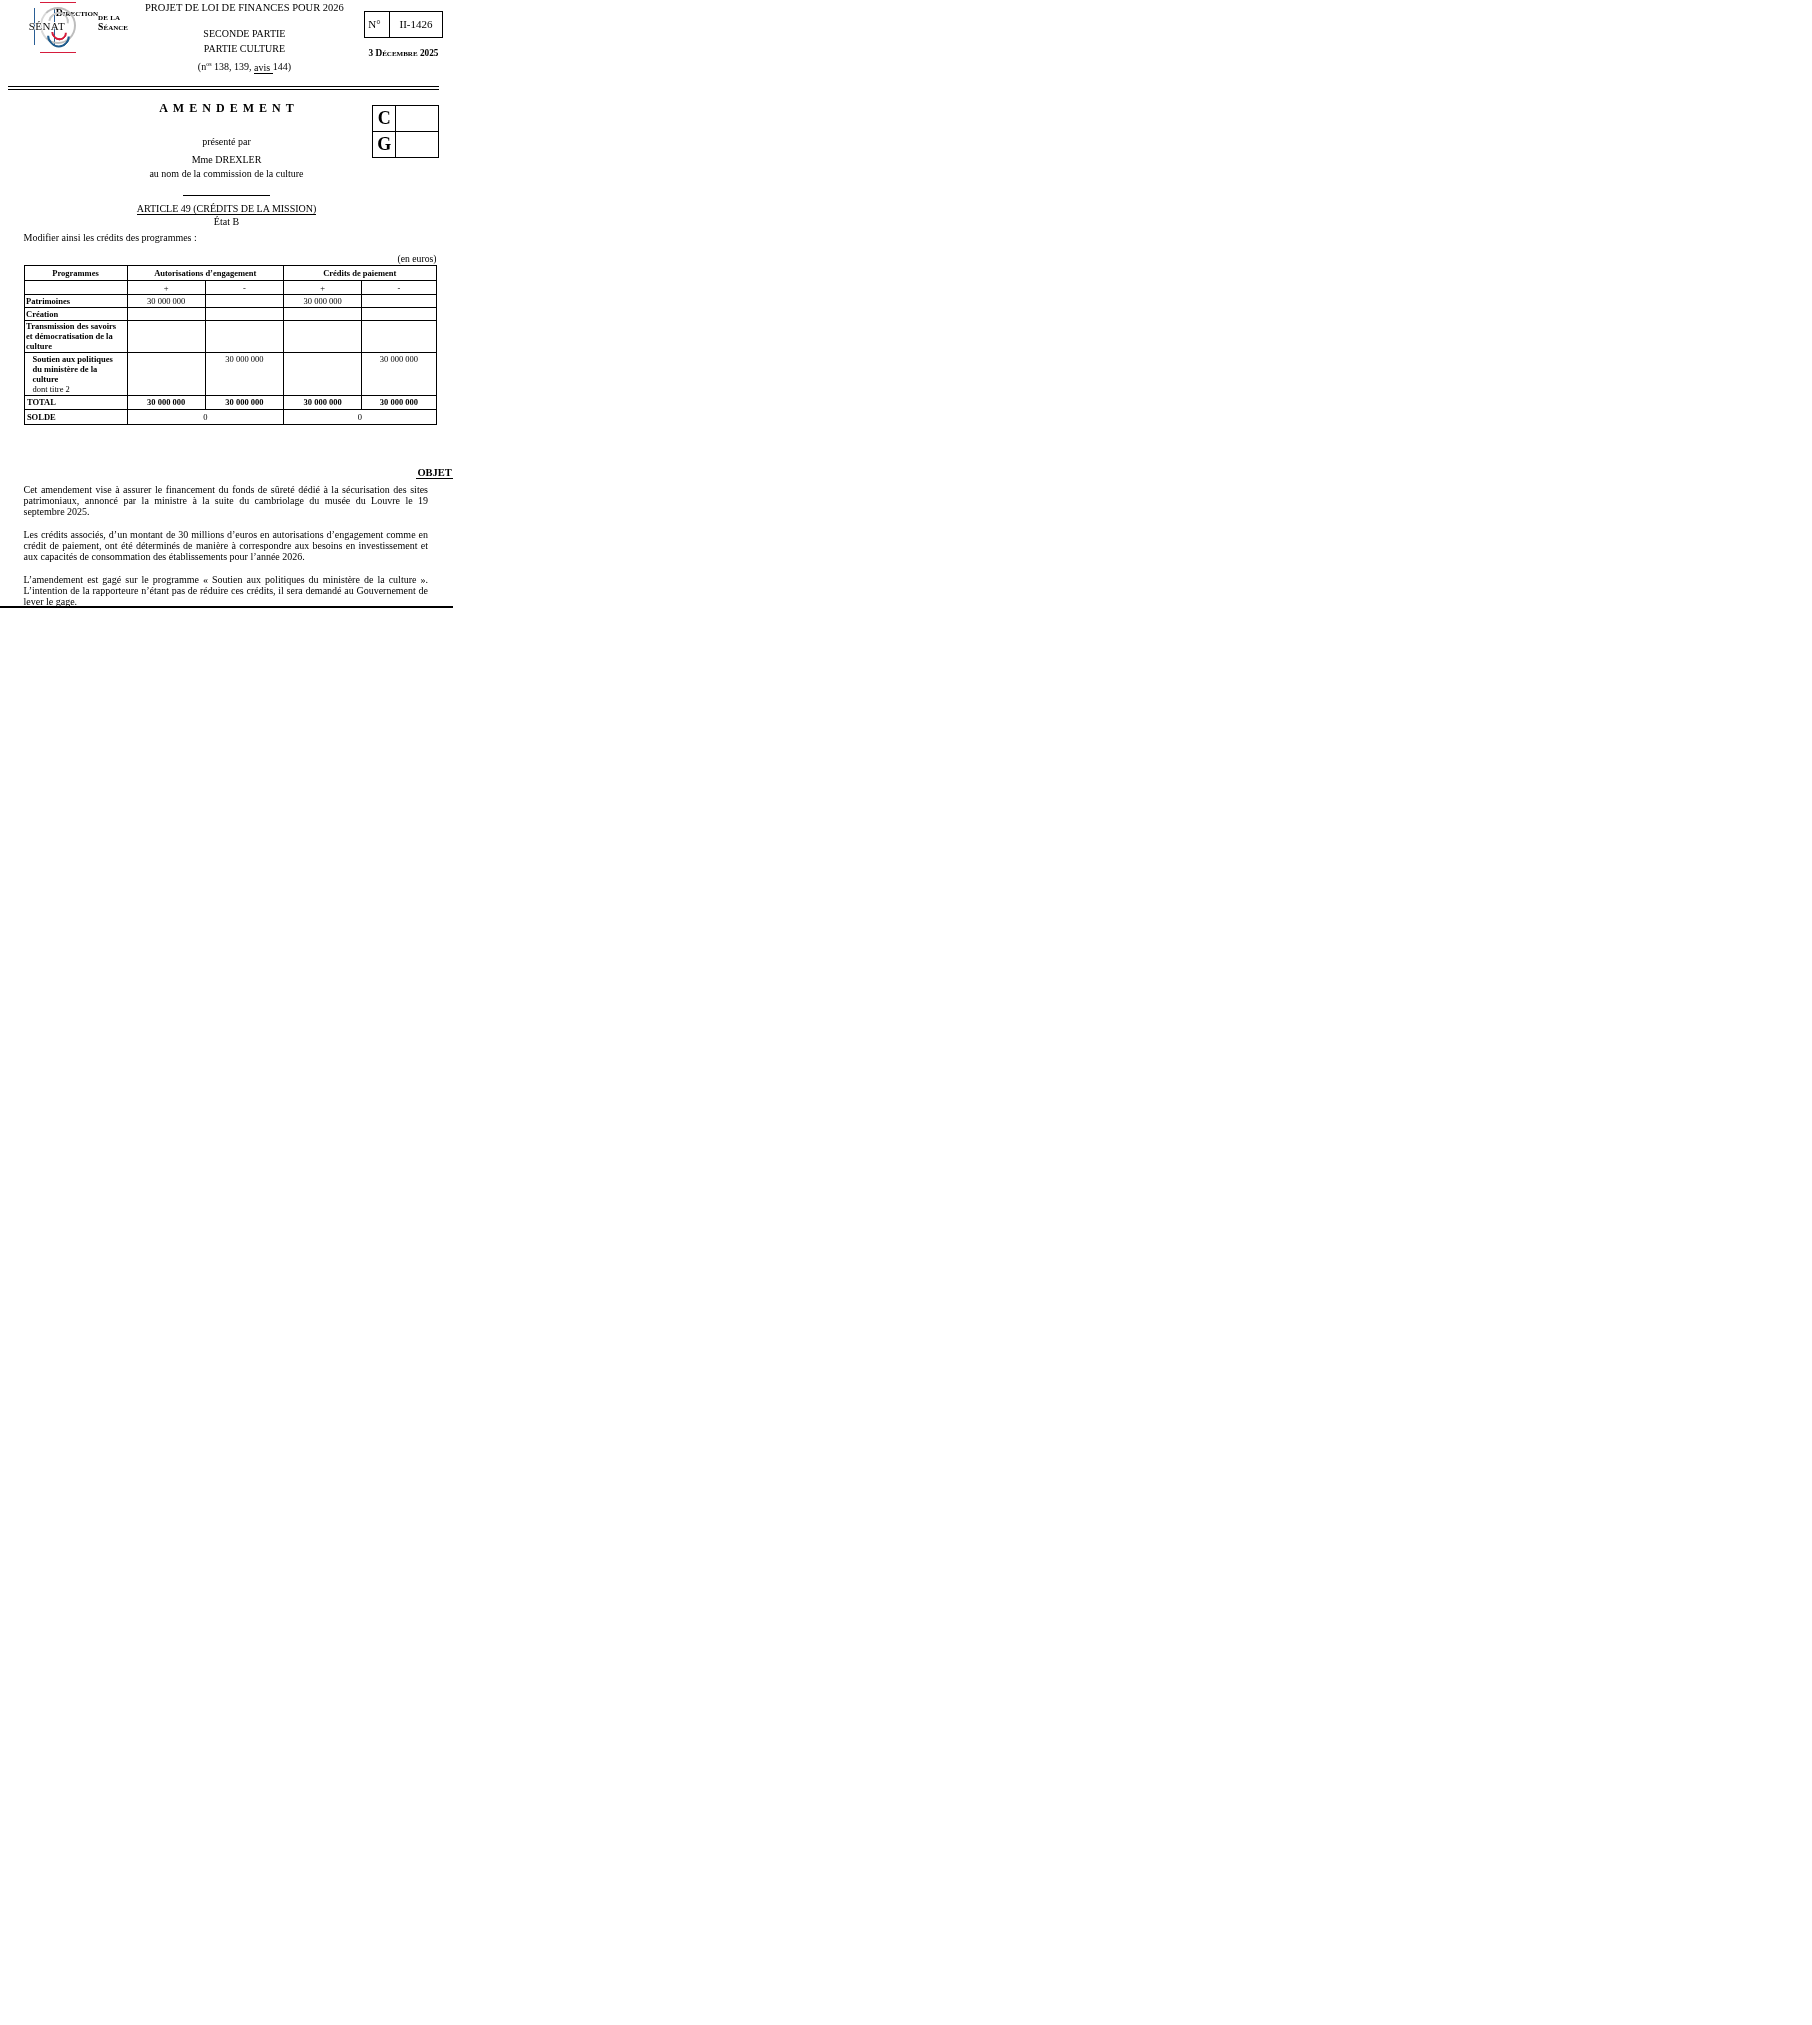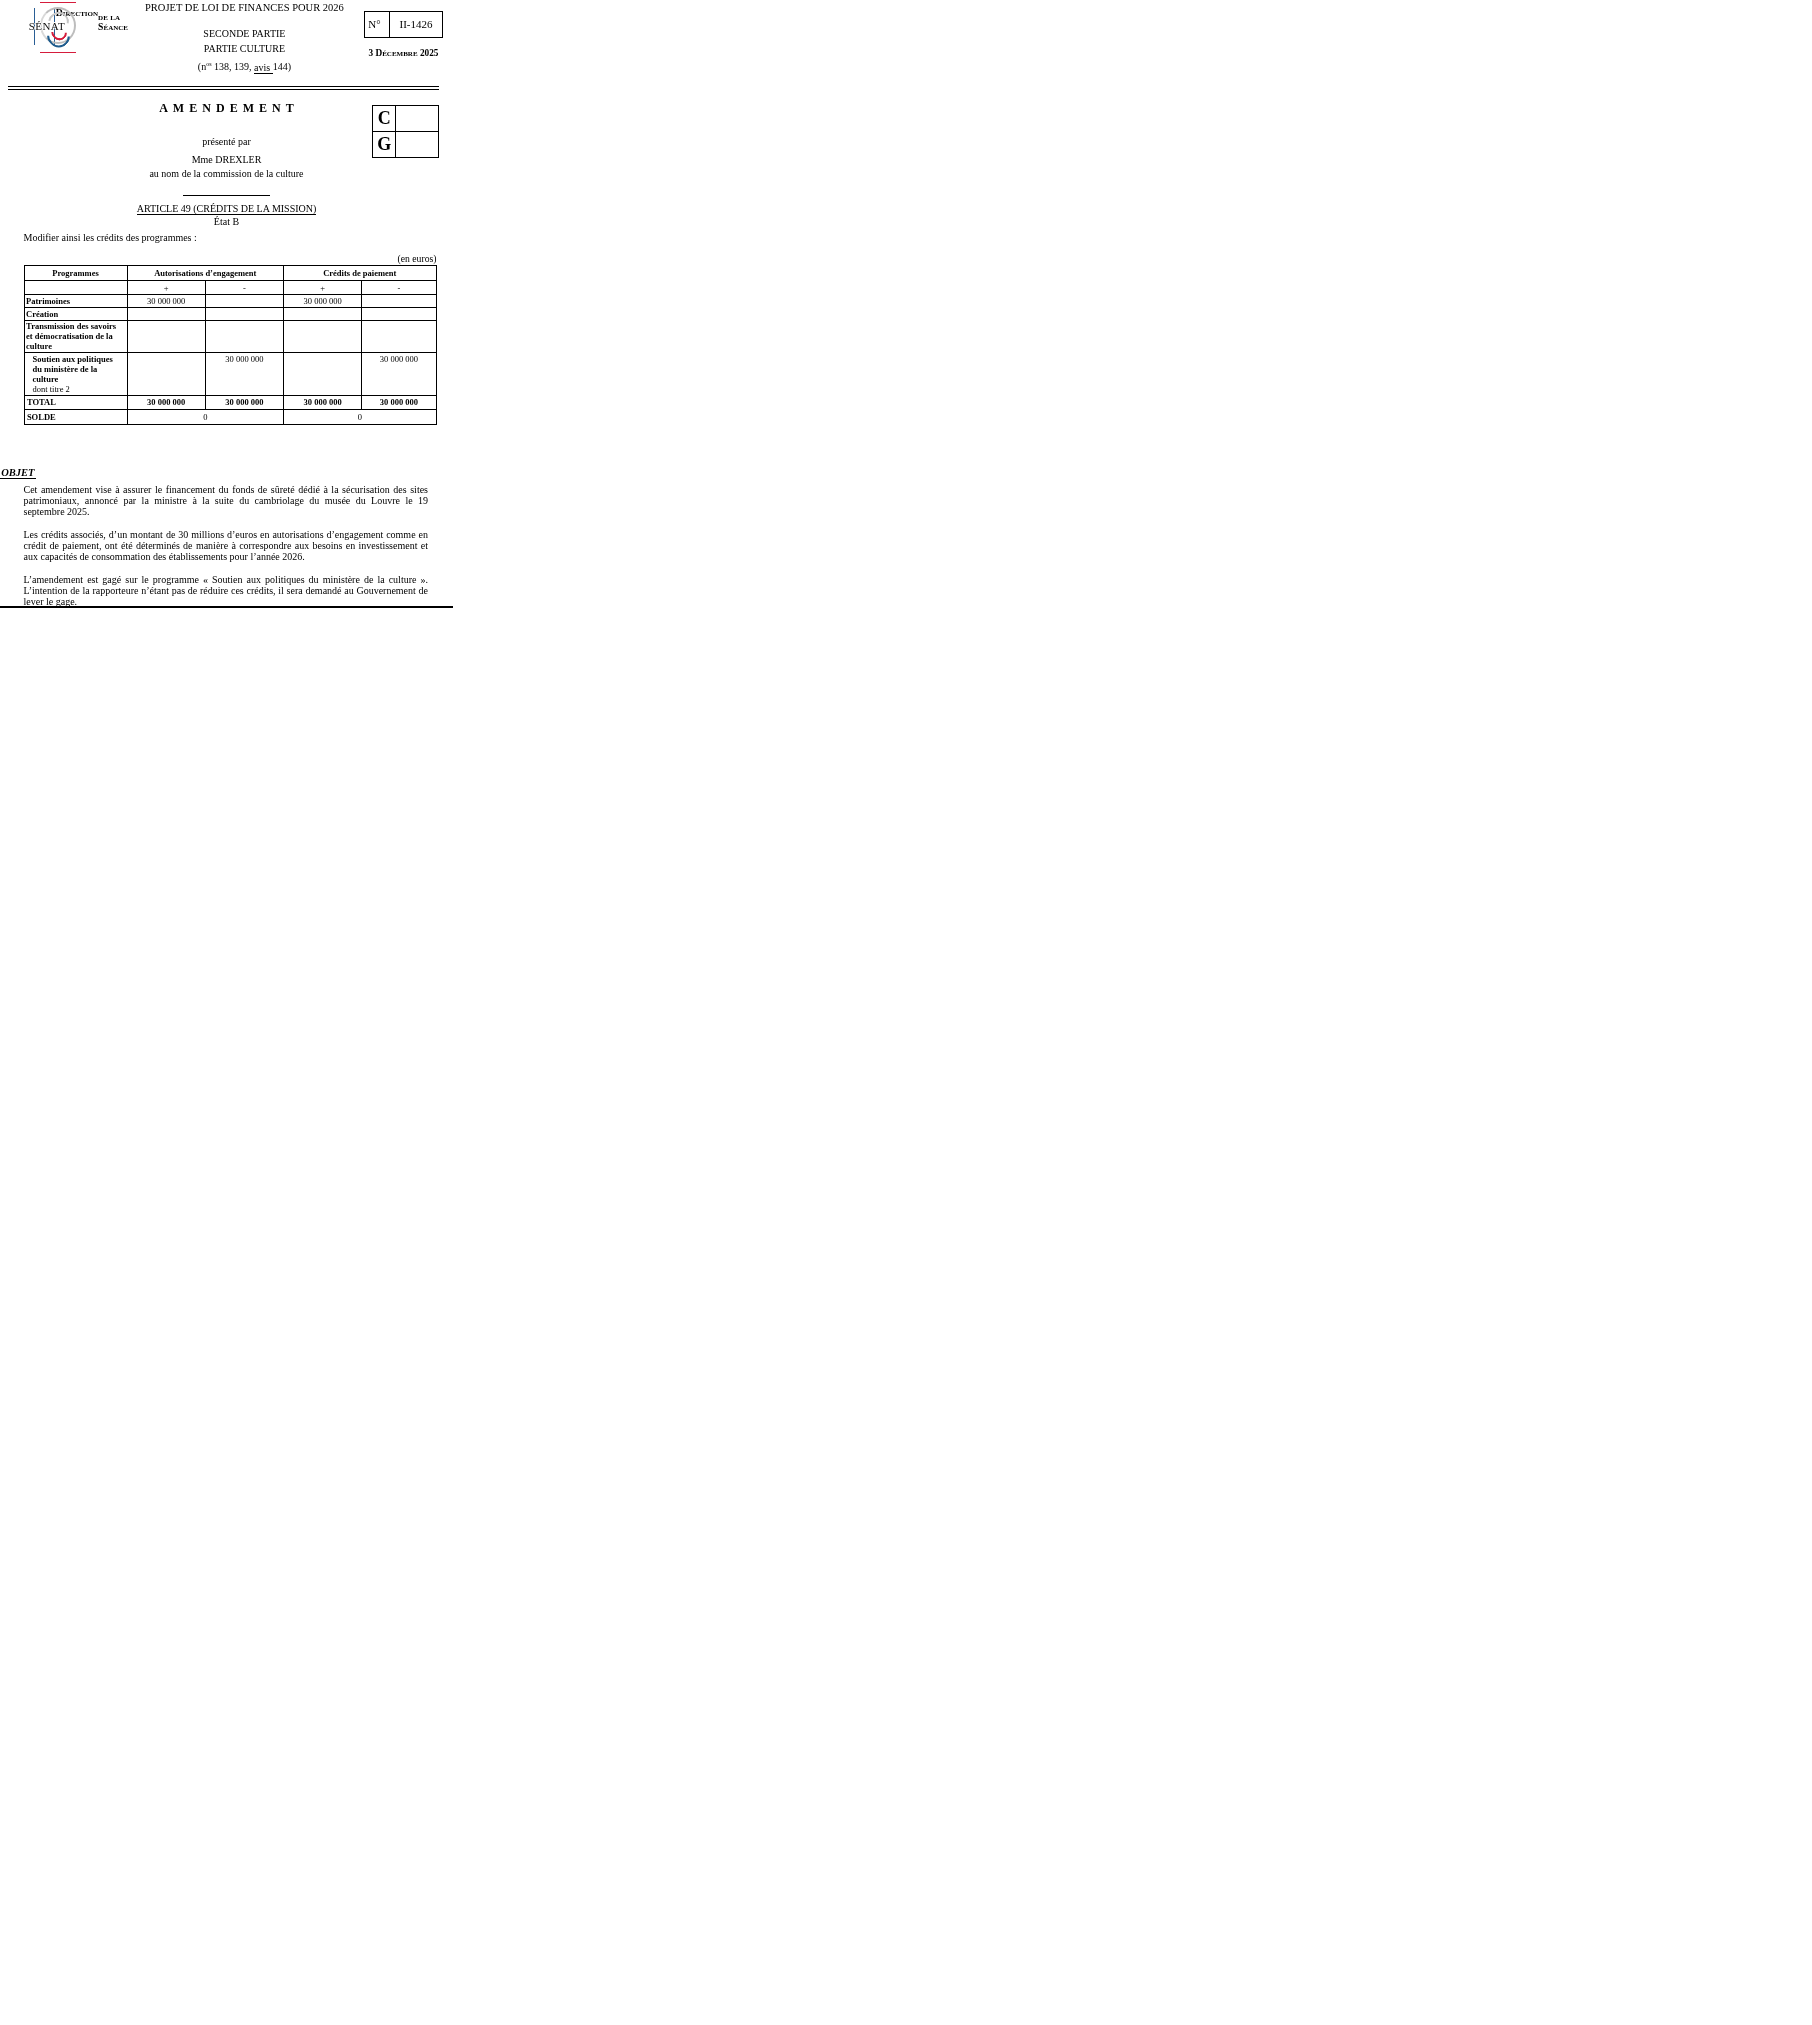--- a/index.html
+++ b/index.html
@@ -66,21 +66,21 @@
   .credits th{font-weight:bold;text-align:center;padding:2px 2.4px;}
   .credits tr.signs td{text-align:center;border-bottom:1.2px solid #000;padding:1.6px 2.4px;}
   .credits td.lbl{font-weight:bold;text-align:left;padding-left:1.6px;}
   .credits td.sub-lbl{font-weight:bold;text-align:left;padding-left:8px;}
   .credits .dont{font-weight:normal;}
   .credits td.val{text-align:center;white-space:nowrap;font-weight:normal;}
   .credits tr.total td{border-top:1.2px solid #000;border-bottom:1.2px solid #000;font-weight:bold;padding:1.6px 2.4px;}
   .credits tr.solde td{font-weight:bold;padding:2px 2.4px;}
   .credits tr.solde td.val0{font-weight:normal;text-align:center;}
   
-  .objet-h{text-align:left;margin-top:42px;font-style:italic;}
+  .objet-h{text-align:right;margin-top:42px;}
   .objet-h span{font-size:10.5px;font-weight:bold;border-bottom:1.6px solid #000;padding:0 1.2px 0.4px 1.2px;}
   .para{font-size:10px;line-height:11px;text-align:justify;margin:5.7px 25px 0 23.5px;}
   .para + .para{margin-top:12px;}
   .page-bottom-line{position:absolute;left:0;right:0;bottom:0;height:2px;background:#000;}
 </style>
 </head>
 <body>
 
 <div class="header">
   <div class="h-left">

